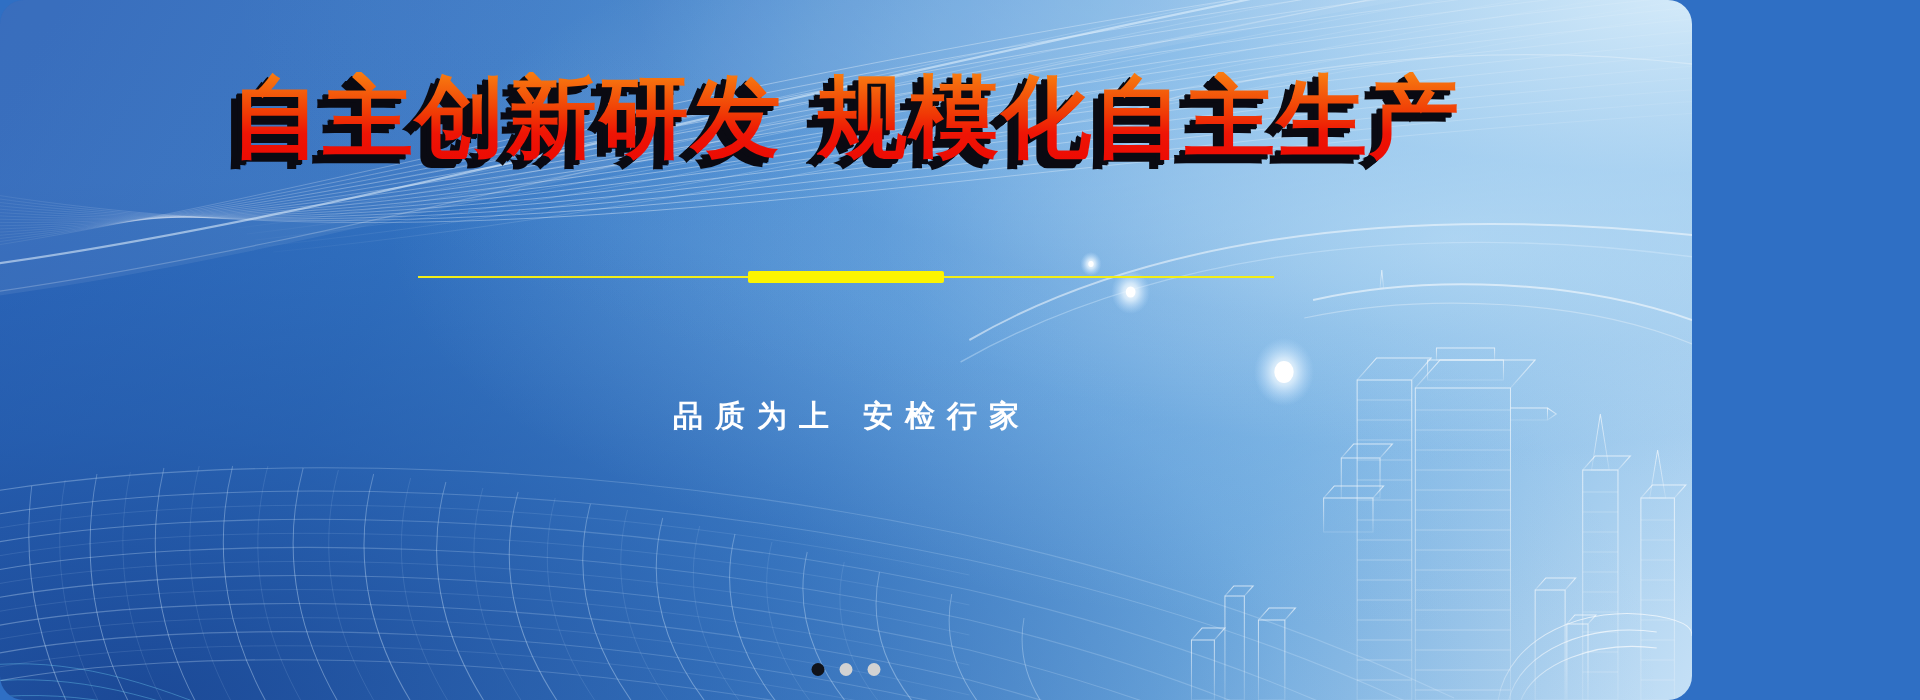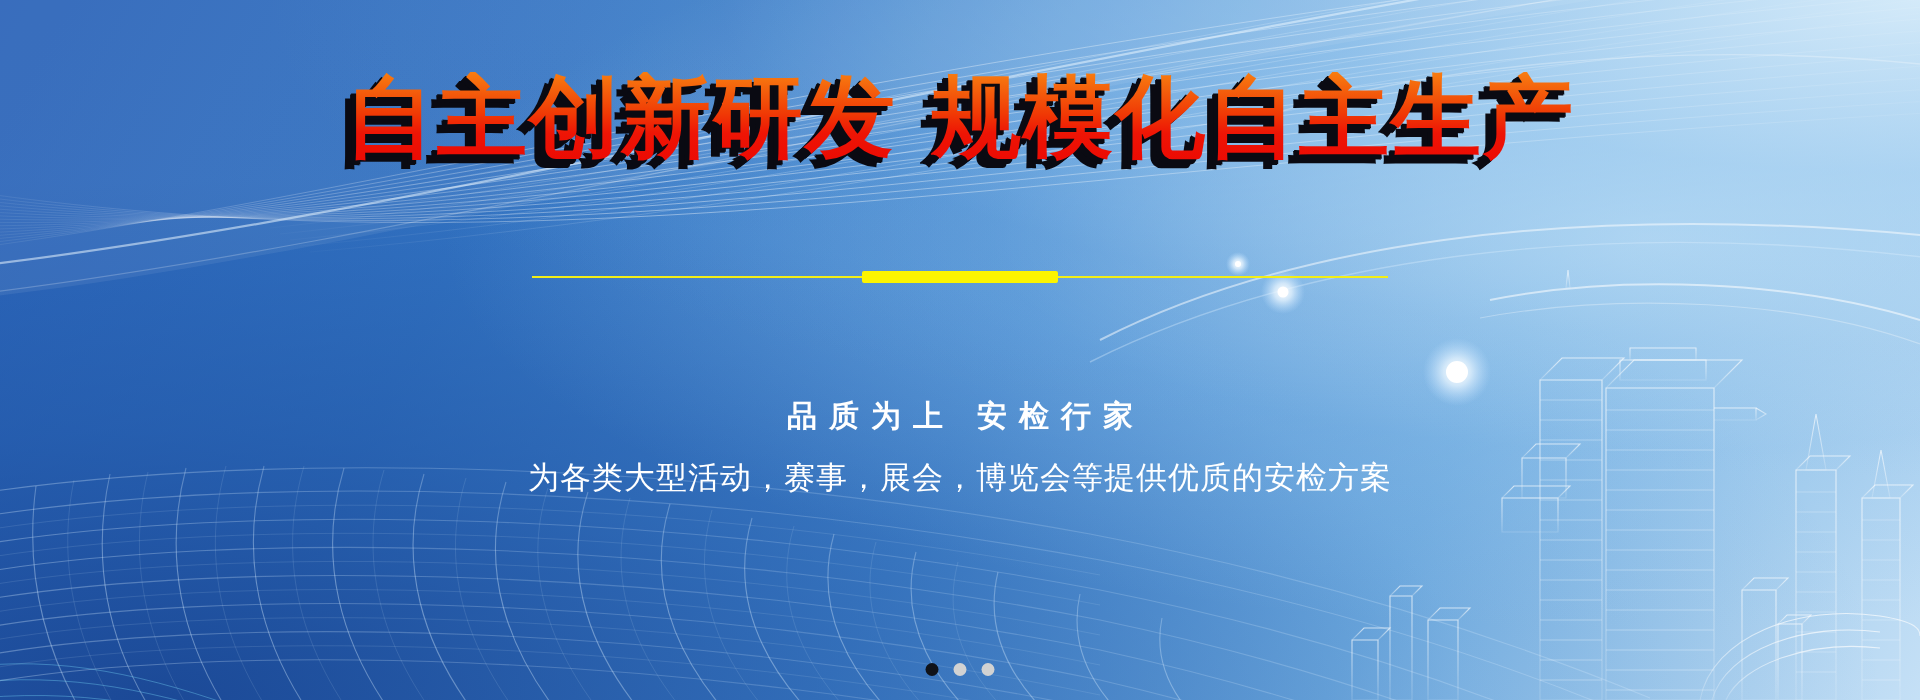--- a/index.html
+++ b/index.html
@@ -6,28 +6,29 @@
   * { margin:0; padding:0; box-sizing:border-box; }
   html, body {
     width:1920px; height:700px;
     overflow:hidden;
     background:#2f6fc4;
     font-family:"DejaVu Sans", sans-serif;
   }
 
   .banner {
     position:relative;
-    width:1920px; height:700px;
+    width:1692px; height:700px;
     overflow:hidden;
     
     background:
       radial-gradient(120% 95% at 100% 0%,   rgba(215,236,250,0.95) 0%, rgba(172,212,243,0.55) 26%, rgba(120,176,227,0.10) 52%, rgba(70,130,200,0) 72%),
       radial-gradient(90% 80% at 86% 34%,    rgba(198,228,248,0.72) 0%, rgba(150,198,238,0.30) 38%, rgba(80,140,205,0) 70%),
       radial-gradient(110% 120% at 8% 100%,  rgba(22,63,140,0.80) 0%,  rgba(31,83,163,0.55) 32%, rgba(45,105,185,0.12) 62%, rgba(60,125,200,0) 82%),
       linear-gradient(118deg, #2a62b8 0%, #3273c2 26%, #4a8ed3 52%, #74b0e2 74%, #a8cfee 90%, #c5e0f6 100%);
+    border-radius: 24px;
   }
 
   
 
   
   .bg-layer { position:absolute; inset:0; pointer-events:none; }
   .bg-layer svg { width:100%; height:100%; display:block; }
 
   
   .title-wrap {
@@ -347,21 +348,20 @@
 
   <div class="divider">
     <div class="hair"></div>
     <div class="bar"></div>
   </div>
 
   <div class="sub-one">
     <span>品质为上</span><span class="gap"></span><span>安检行家</span>
   </div>
 
-  <div class="sub-two">为各类大型活动，赛事，展会，博览会等提供优质的安检方案</div>
 
   <div class="dots">
     <span class="dot active"></span>
     <span class="dot"></span>
     <span class="dot"></span>
   </div>
 
 </div>
 
 </body></html>

